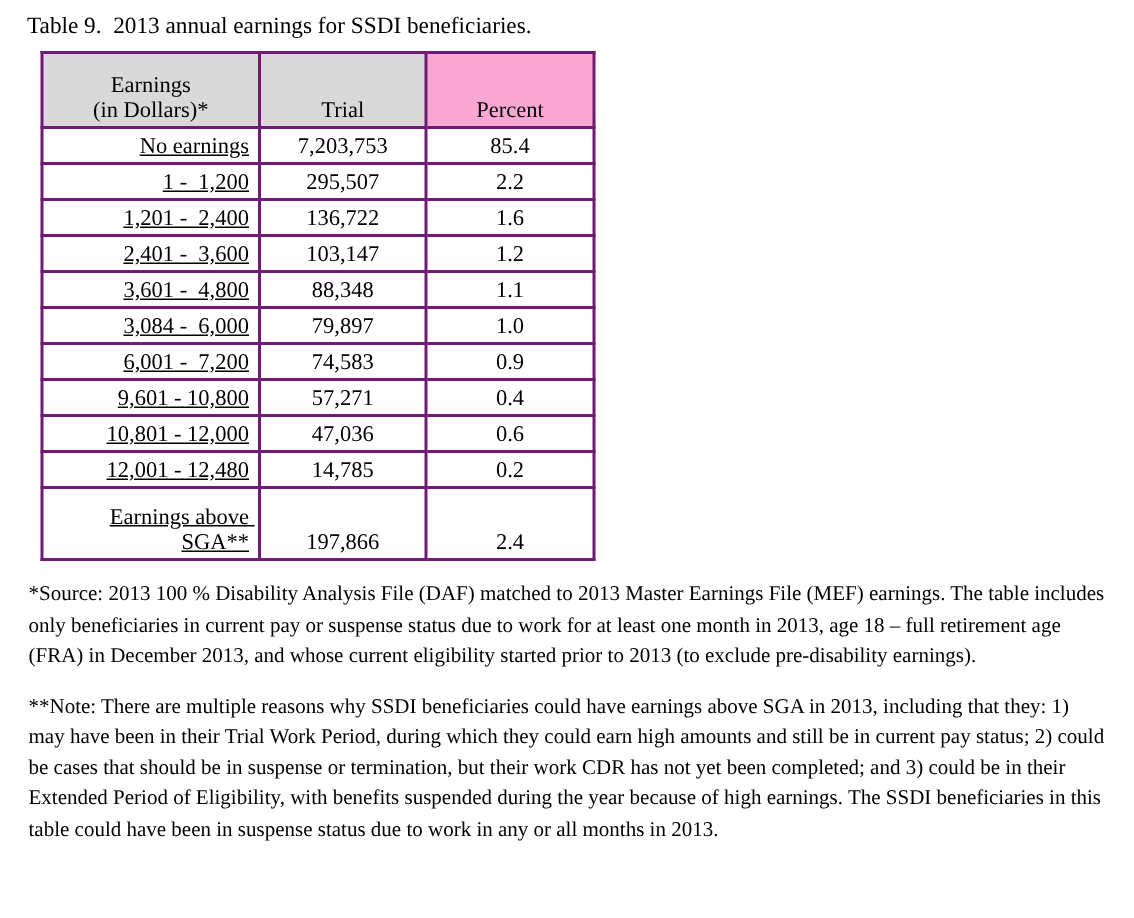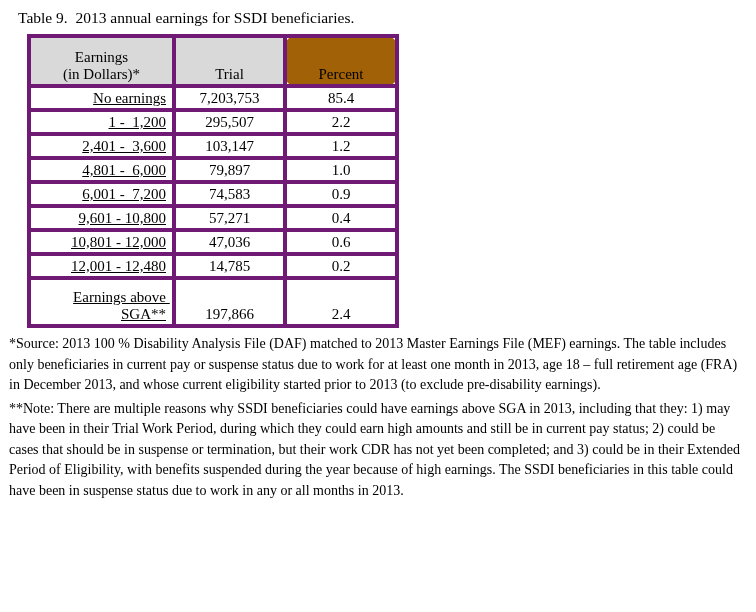--- a/index.html
+++ b/index.html
@@ -19,21 +19,21 @@
     white-space: pre-wrap;
   }
   table.earnings-table {
     border-collapse: collapse;
     border: 2px solid #000;
     margin-left: 27px;
     font-size: 15px;
   }
   .earnings-table th,
   .earnings-table td {
-    border: 4px solid #701a75;
+    border: 2px solid #701a75;
     padding: 1px 6px;
     vertical-align: bottom;
     font-weight: normal;
   }
   .earnings-table th { text-align: center; }
   .earnings-table thead tr { height: 50px; }
   .earnings-table tbody tr { height: 24px; }
   .earnings-table tbody tr.tall-row { height: 48px; }
   .col-earnings { width: 145px; }
   .col-number   { width: 111px; }
@@ -44,56 +44,66 @@
     vertical-align: top;
     text-decoration: underline;
   }
   .cell-earnings.vtop-pad { padding-top: 2px; }
   .cell-number, .cell-percent { text-align: center; }
   .footnotes {
     margin: 6px 6px 0 6px;
     font-size: 14px;
     line-height: 20.5px;
   }
-  .footnotes p { margin: 3px; }
+  .footnotes p { margin: 13px; }
 </style>
 </head>
 <body>
 
 <div class="page-title">Table 9.  2013 annual earnings for SSDI beneficiaries.</div>
 
 <table class="earnings-table">
   <thead>
     <tr>
       <th class="col-earnings header-cell" style="background: rgb(217, 217, 217);">
         <div>Earnings</div>
         <div>(in Dollars)*</div>
       </th>
       <th class="col-number header-cell" style="background: rgb(217, 217, 217);">Trial</th>
-      <th class="col-percent header-cell" style="background: #a16207; border-radius: 10px;">Percent</th>
+      <th class="col-percent header-cell" style="background: #f9a8d4;">Percent</th>
     </tr>
   </thead>
   <tbody>
     <tr>
       <td class="cell-earnings">No earnings</td>
       <td class="cell-number">7,203,753</td>
       <td class="cell-percent">85.4</td>
     </tr>
     <tr>
       <td class="cell-earnings">1 -  1,200</td>
       <td class="cell-number">295,507</td>
       <td class="cell-percent">2.2</td>
     </tr>
     <tr>
+      <td class="cell-earnings">1,201 -  2,400</td>
+      <td class="cell-number">136,722</td>
+      <td class="cell-percent">1.6</td>
+    </tr>
+    <tr>
       <td class="cell-earnings">2,401 -  3,600</td>
       <td class="cell-number">103,147</td>
       <td class="cell-percent">1.2</td>
     </tr>
     <tr>
-      <td class="cell-earnings">4,801 -  6,000</td>
+      <td class="cell-earnings">3,601 -  4,800</td>
+      <td class="cell-number">88,348</td>
+      <td class="cell-percent">1.1</td>
+    </tr>
+    <tr>
+      <td class="cell-earnings">3,084 -  6,000</td>
       <td class="cell-number">79,897</td>
       <td class="cell-percent">1.0</td>
     </tr>
     <tr>
       <td class="cell-earnings">6,001 -  7,200</td>
       <td class="cell-number">74,583</td>
       <td class="cell-percent">0.9</td>
     </tr>
     <tr>
       <td class="cell-earnings">9,601 - 10,800</td>

